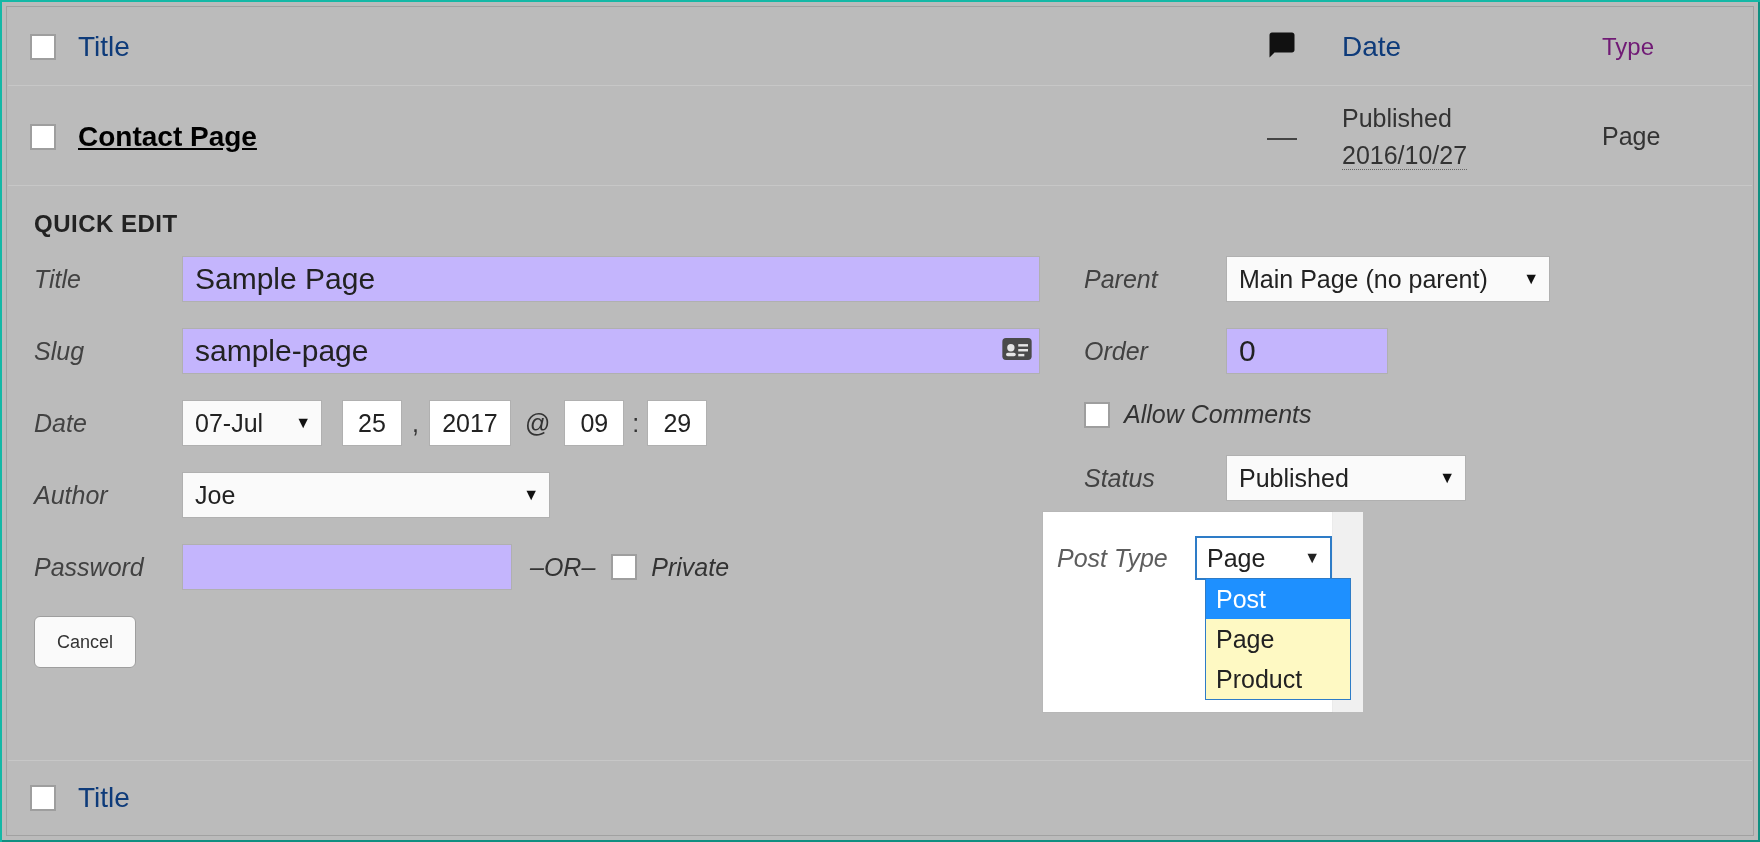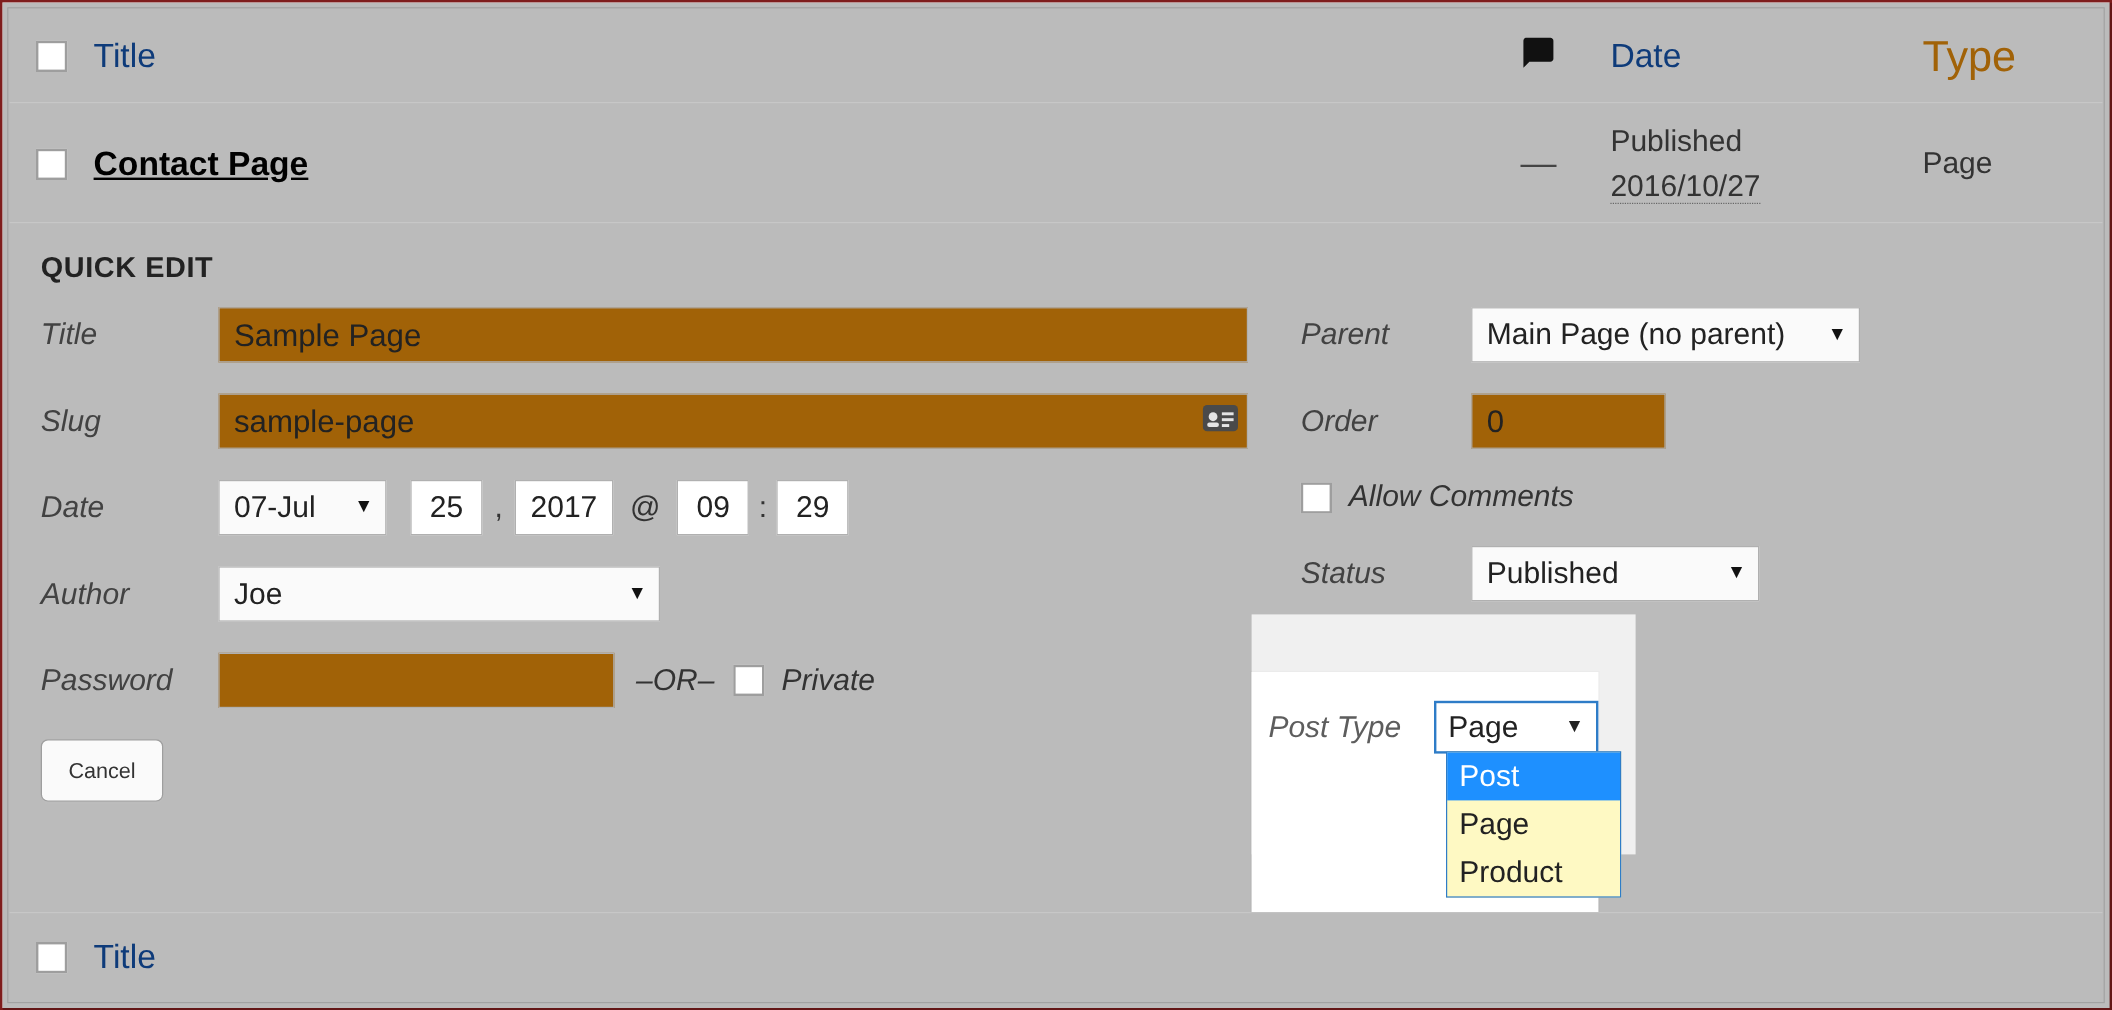--- a/index.html
+++ b/index.html
@@ -3,21 +3,21 @@
 <meta charset="utf-8">
 <style>
   * { box-sizing: border-box; margin: 0; padding: 0; }
   html, body { width: 1760px; height: 842px; font-family: "Segoe UI", Arial, sans-serif; }
 
   .stage {
     position: relative;
     width: 1760px;
     height: 842px;
     background: #f0f0f0;
-    border: 2px solid #7f1d1d;
+    border: 2px solid #14b8a6;
     text-decoration: underline;
   }
   
   .frame {
     position: absolute;
     inset: 4px;
     border: 1px solid #cfcfcf;
   }
 
   
@@ -31,21 +31,21 @@
     width: 26px; height: 26px; border: 2px solid #9e9e9e; background: #fff;
   }
   .col-title   { flex: 1; position: relative; }
   .col-comments{ width: 120px; display: flex; justify-content: center; }
   .col-date    { width: 260px; }
   .col-type    { width: 150px; }
 
   .thead a, .tfoot a {
     color: #0e3b7a; font-size: 28px; text-decoration: none;
   }
-  .thead .plain, .tfoot .plain { color: #a16207; font-size: 36px; }
+  .thead .plain, .tfoot .plain { color: #701a75; font-size: 24px; }
 
   .comment-ico svg { width: 34px; height: 30px; fill: #111; }
 
   
   .trow {
     position: absolute; left: 6px; right: 6px; top: 86px; height: 98px;
     display: flex; align-items: center;
     border-bottom: 1px solid #c7c7c7;
   }
   .trow .row-title { color: #000000; font-size: 28px; font-weight: 700; }
@@ -72,22 +72,22 @@
   }
   .cols { display: flex; gap: 30px; }
   .left  { width: 1020px; }
   .right { flex: 1; }
 
   .field { display: flex; align-items: center; margin-bottom: 26px; }
   .label {
     width: 148px; font-size: 25px; color: #424242; font-style: italic;
   }
   .text-in {
-    height: 46px; background: #a16207; border: 1px solid #b0b0b0;
-    font-size: 26px; padding: 0 12px; color: #222;
+    height: 46px; background: #c4b5fd; border: 1px solid #b0b0b0;
+    font-size: 30px; padding: 0 12px; color: #222;
   }
   .wide { width: 858px; }
   .inline-ico {
     position: absolute; right: 8px; top: 50%; transform: translateY(-50%);
   }
   .rel { position: relative; }
 
   .sel {
     height: 46px; background: #fafafa; border: 1px solid #b0b0b0;
     font-size: 25px; padding: 0 38px 0 12px; color: #222;
@@ -121,21 +121,20 @@
   .right .order-in { width: 162px; text-align:left; padding-left:12px; }
 
   
   .highlight {
     position: absolute;
     left: 1041px; top: 510px;
     width: 289px; height: 200px;
     background: #ffffff;
     padding: 24px 0 0 14px;
     box-shadow: 0 0 0 1px rgba(0,0,0,0.02);
-    margin-top: 48px;
   }
   .highlight .row { display: flex; align-items: flex-start; }
   .highlight .lbl {
     width: 148px; font-size: 25px; color: #5d5d5d; font-style: italic;
     padding-top: 8px;
   }
   .pt-select {
     width: 146px; height: 44px; border: 2px solid #2e7cc7; background:#fff;
     position: relative; padding-left: 10px; display:flex; align-items:center;
     font-size: 25px; color:#222;

